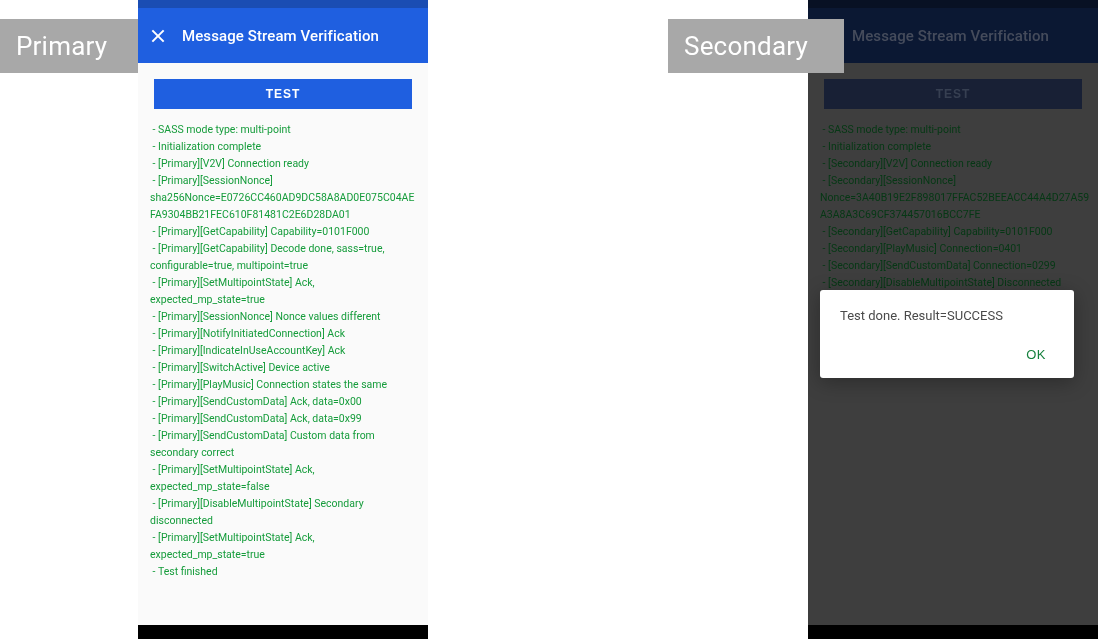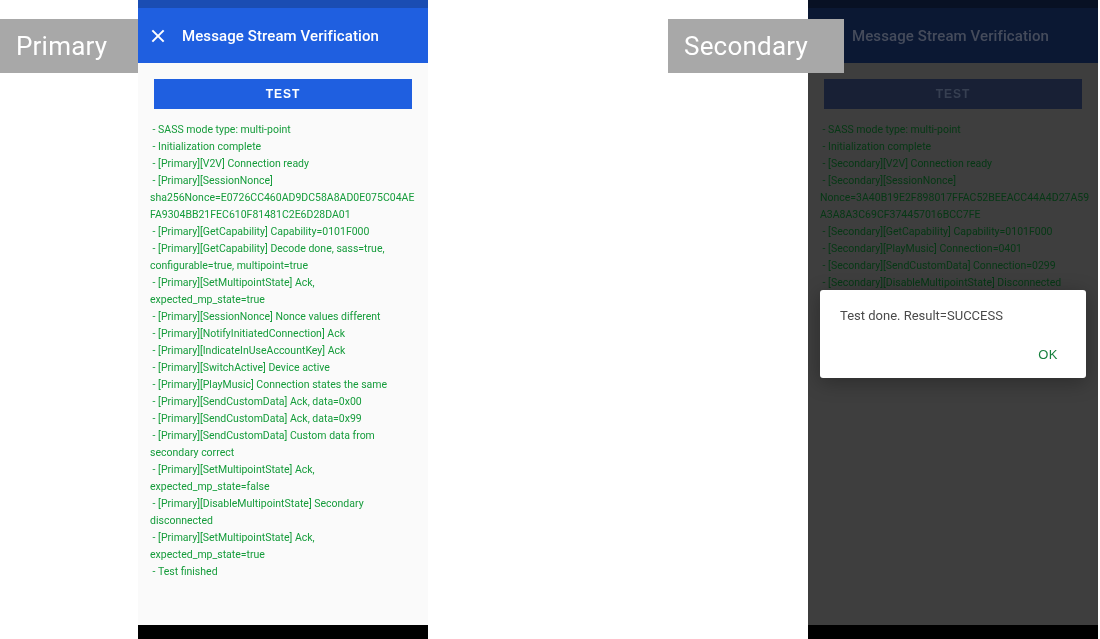--- a/index.html
+++ b/index.html
@@ -122,21 +122,21 @@
     .scrim {
       position: absolute;
       inset: 0;
       background: rgba(0,0,0,0.5);
       z-index: 2;
     }
     .dialog {
       position: absolute;
       z-index: 4;
       left: 12px;
-      right: 12px;
+      right: 24px;
       top: 290px;
       background: #fff;
       border-radius: 3px;
       box-shadow: 0 4px 20px rgba(0,0,0,0.3);
       padding: 18px 20px 8px 20px;
     }
     .dialog-msg {
       font-size: 13px;
       color: #4a4a4a;
       margin-bottom: 16px;

